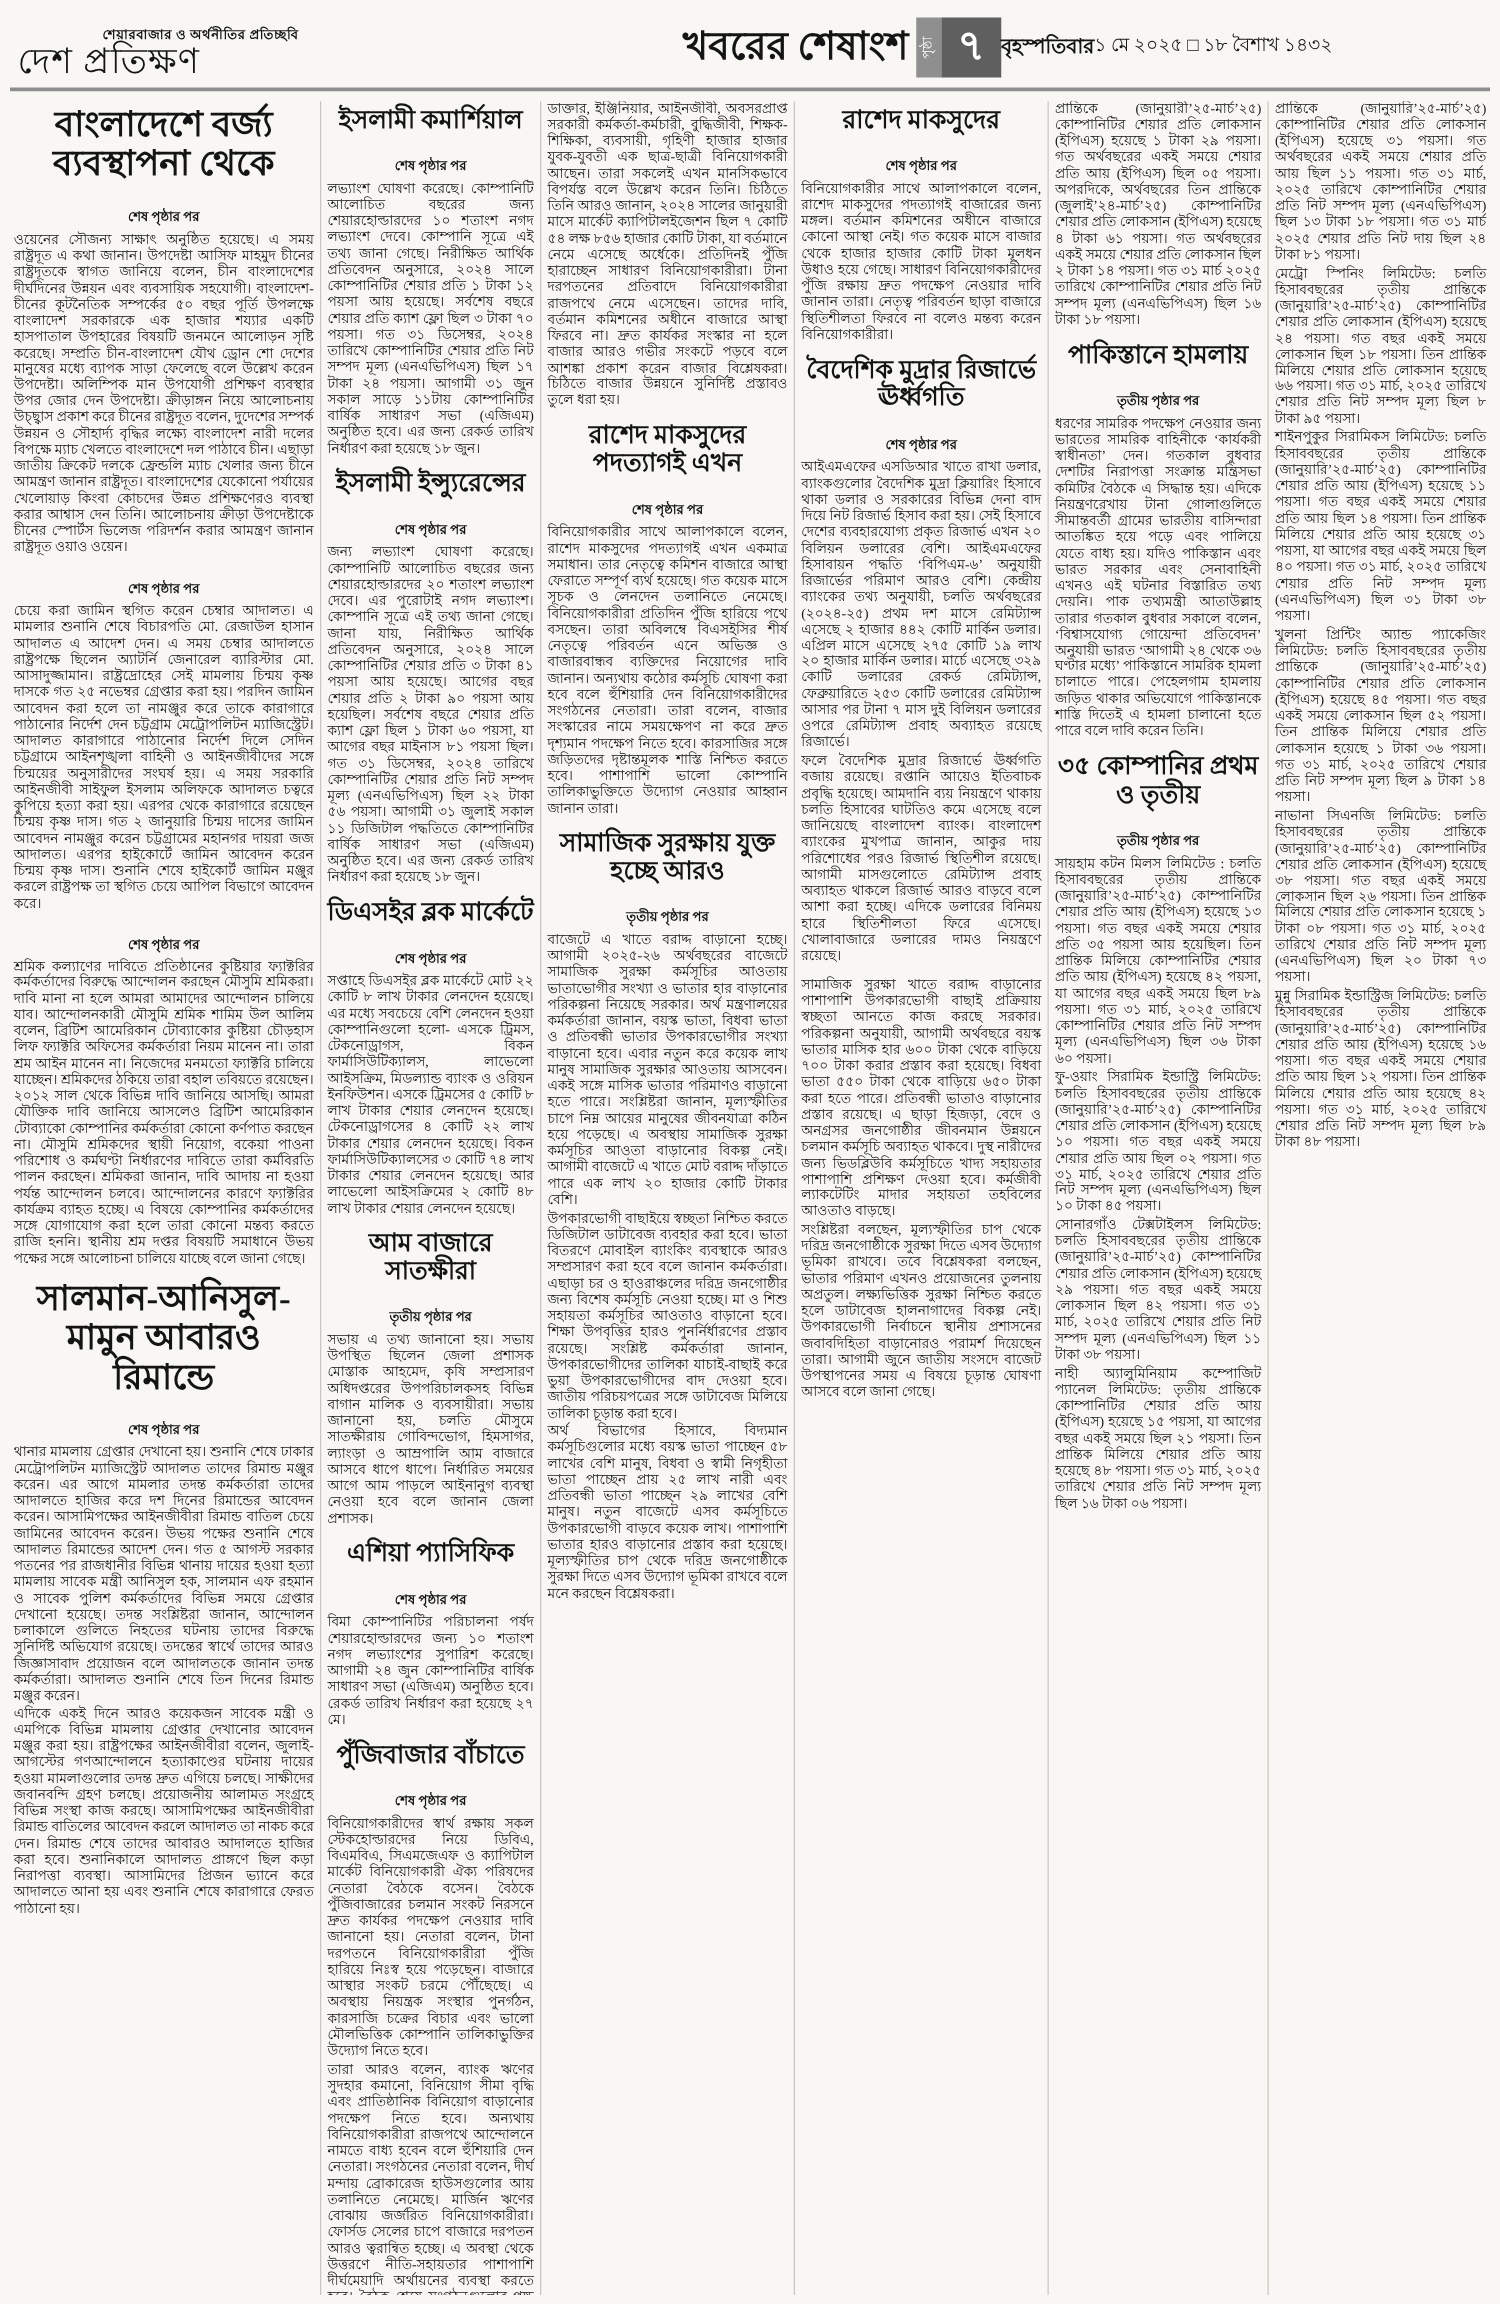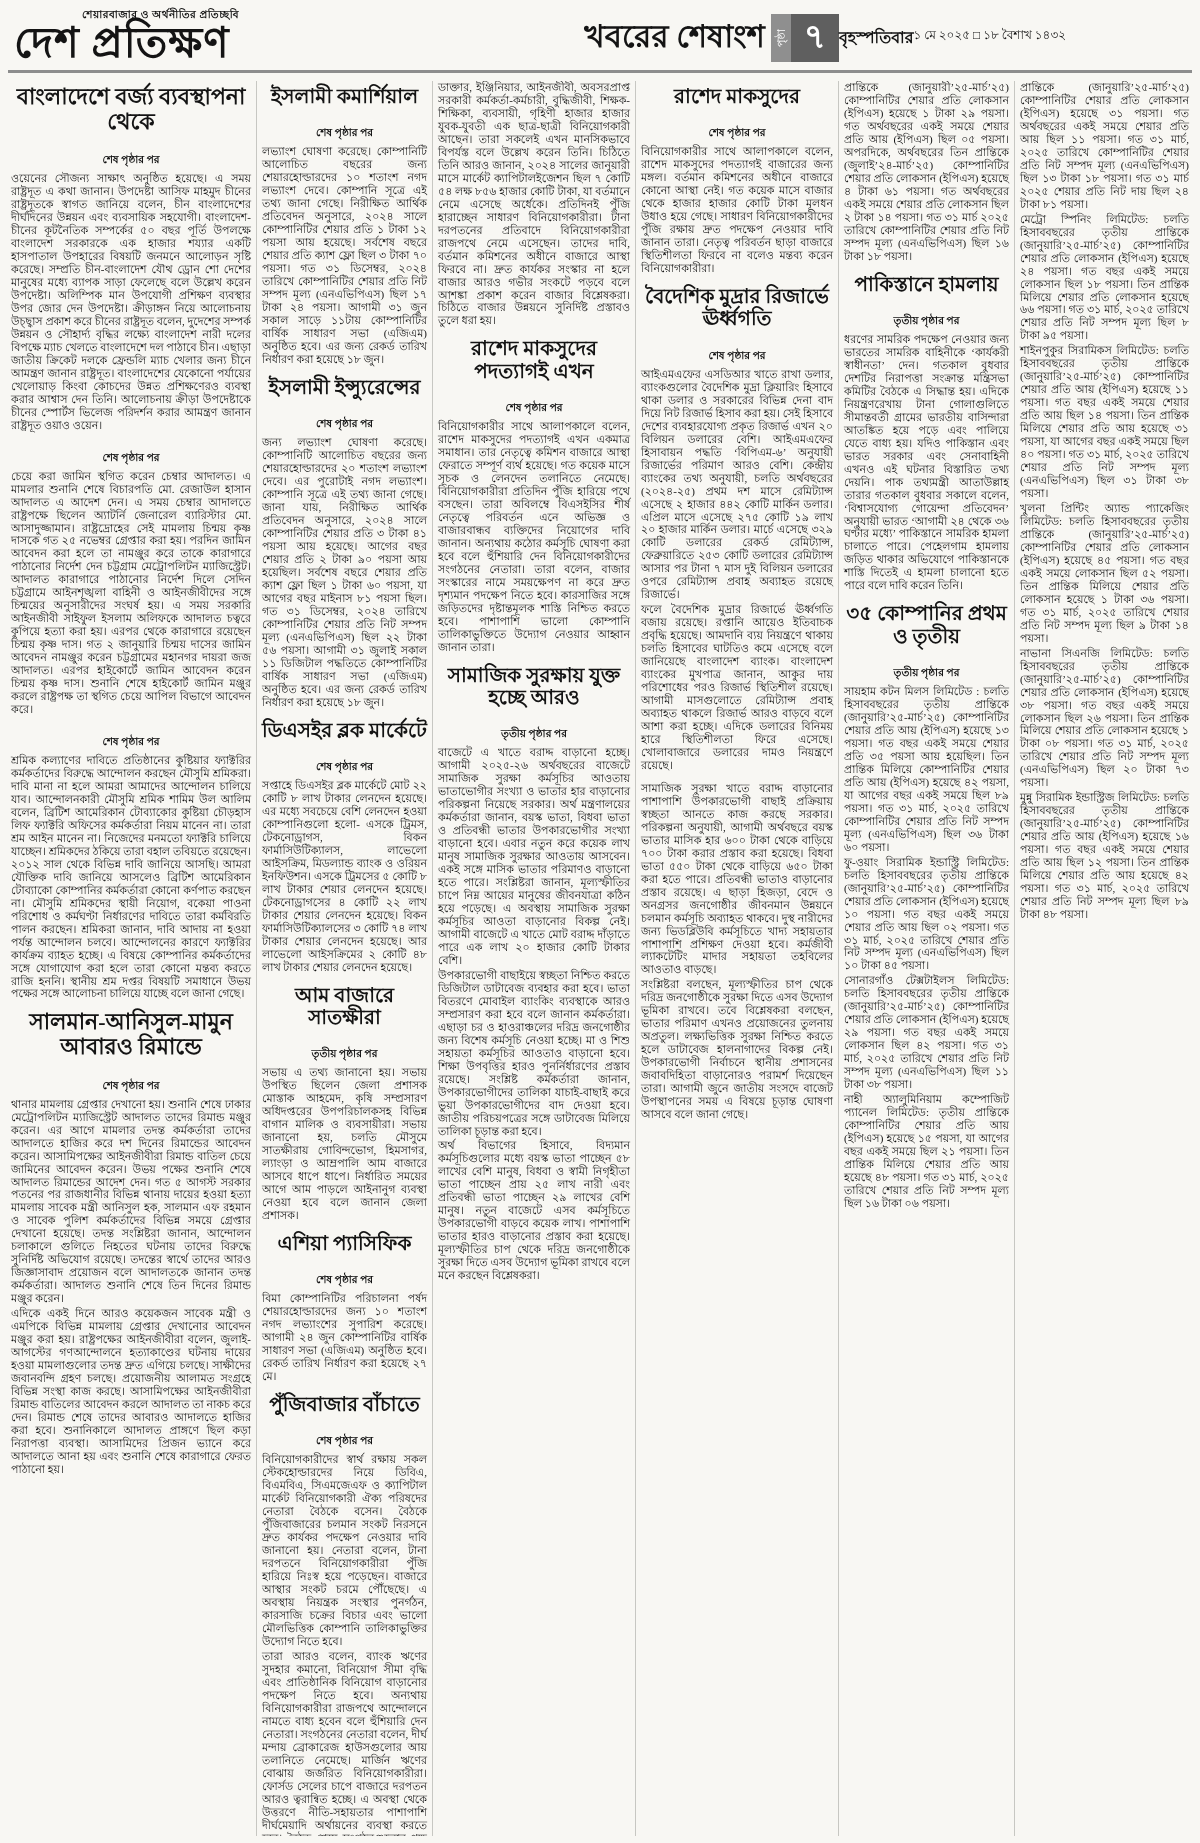--- a/index.html
+++ b/index.html
@@ -9,56 +9,56 @@
     font-family:"Liberation Serif","DejaVu Sans",serif;
     overflow:hidden;position:relative;
   }
   
   .page-header{
     display:flex;align-items:flex-end;justify-content:space-between;
     padding:0 14px 6px 14px;height:64px;box-sizing:content-box;
   }
   .masthead{display:flex;flex-direction:column;}
   .masthead .tagline{font-size:10.5px;font-weight:bold;margin-left:68px;letter-spacing:.5px;}
-  .masthead .paper-name{font-size:42px;font-weight:700;line-height:.95;letter-spacing:1px;}
+  .masthead .paper-name{font-size:28px;font-weight:400;line-height:.95;letter-spacing:1px;}
   .header-right{display:flex;align-items:center;padding-right:120px;}
   .section-title{font-size:31px;font-weight:900;white-space:nowrap;margin-right:6px;}
   .page-word-box{
     background:#8f8f8f;color:#fff;width:20px;height:48px;
     display:flex;align-items:center;justify-content:center;
     font-size:11px;writing-mode:vertical-rl;transform:rotate(180deg);
   }
   .page-number-box{
     background:#5f5f5f;color:#fff;width:48px;height:48px;
     display:flex;align-items:center;justify-content:center;
     font-size:34px;font-weight:bold;
   }
   .date-block{display:flex;justify-content:center;line-height:1.25;}
   .date-block .weekday{font-size:16px;font-weight:bold;}
-  .date-block .date-line{font-size:12px;}
+  .date-block .date-line{font-size:15px;}
   .header-rule{height:3px;background:#8d8d8d;margin:0 8px;}
   
   .page-columns{
     display:flex;align-items:stretch;
     padding:8px 6px 0 6px;height:1755px;overflow:hidden;
   }
   .col{overflow:hidden;padding:0 5px;box-sizing:border-box;}
   .col + .col{border-left:1px solid #c7c7c2;}
   .col:nth-child(1){width:250px;}
   .col:nth-child(2){width:176px;}
   .col:nth-child(3){width:203px;}
   .col:nth-child(4){width:203px;}
   .col:nth-child(5){width:176px;}
   .col:nth-child(6){flex:1;}
   article{margin-bottom:10px;}
   .headline{
     font-size:20px;font-weight:900;text-align:center;
     line-height:1.12;margin:4px 0 1px 0;
   }
-  .col:nth-child(1) .headline{font-size:22px;}
+  .col:nth-child(1) .headline{font-size:28px;}
   .continued{
     font-size:10.5px;font-weight:bold;text-align:center;margin:18px 0 3px 0;
   }
   p.body{
     font-size:11px;line-height:1.18;text-align:justify;
     margin:0 0 2px 0;word-break:break-word;
   }
 </style>
 </head>
 <body>

